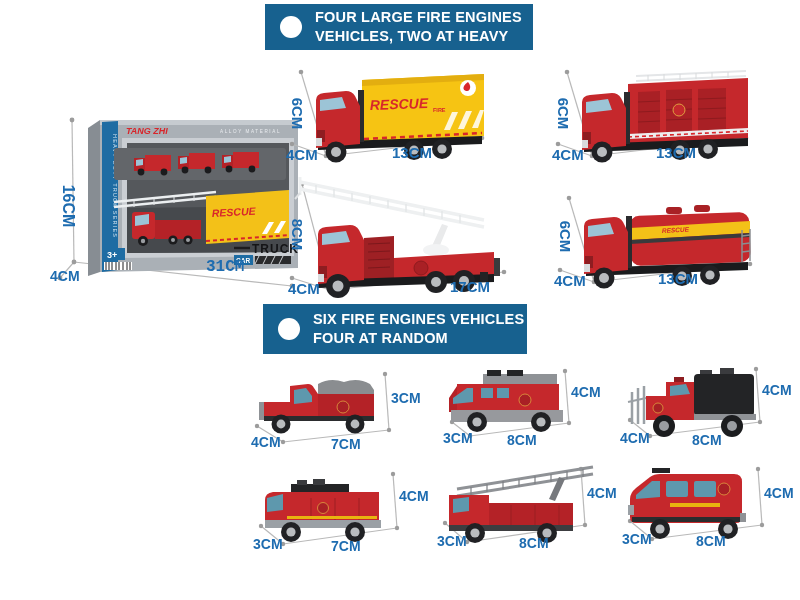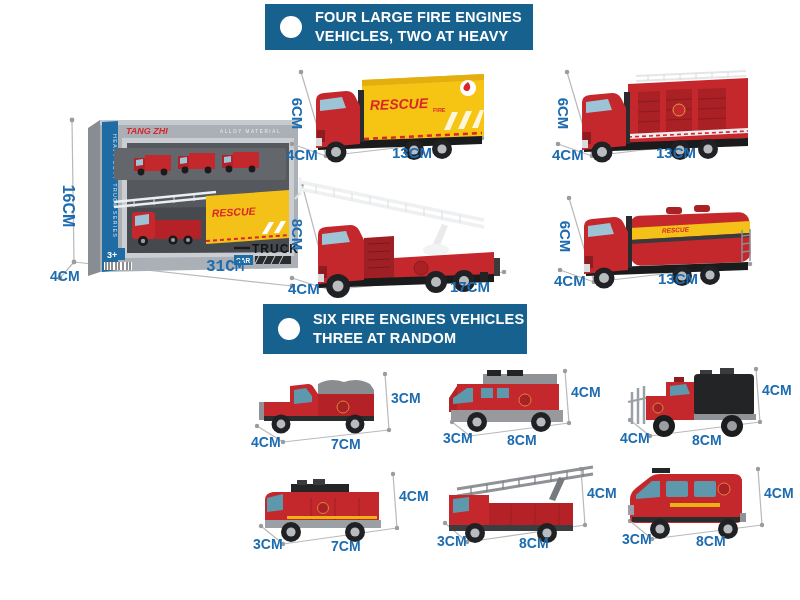--- a/index.html
+++ b/index.html
@@ -340,21 +340,21 @@
     </svg>
     <span class="dim dim-lg rot" style="left:-7px;top:54px;width:36px;">6CM</span>
     <span class="dim dim-lg" style="left:0px;top:98px;">4CM</span>
     <span class="dim dim-lg" style="left:104px;top:96px;">13CM</span>
   </div>
 
   <div class="banner" style="left:263px;top:304px;width:264px;height:50px;">
     <span class="dot"></span>
     <span class="lines">
       <span style="display:block">SIX FIRE ENGINES VEHICLES</span>
-      <span style="display:block">THREE AT RANDOM</span>
+      <span style="display:block">FOUR AT RANDOM</span>
     </span>
   </div>
 
   <div class="fig" style="left:247px;top:362px;width:180px;height:100px;">
     <svg viewBox="0 0 180 100">
       <g stroke="#b9b9b9" stroke-width="1.2">
         <line x1="138" y1="12" x2="142" y2="68"></line>
           <line x1="36" y1="80" x2="142" y2="68"></line>
           <line x1="36" y1="80" x2="10" y2="64"></line>
       </g>

